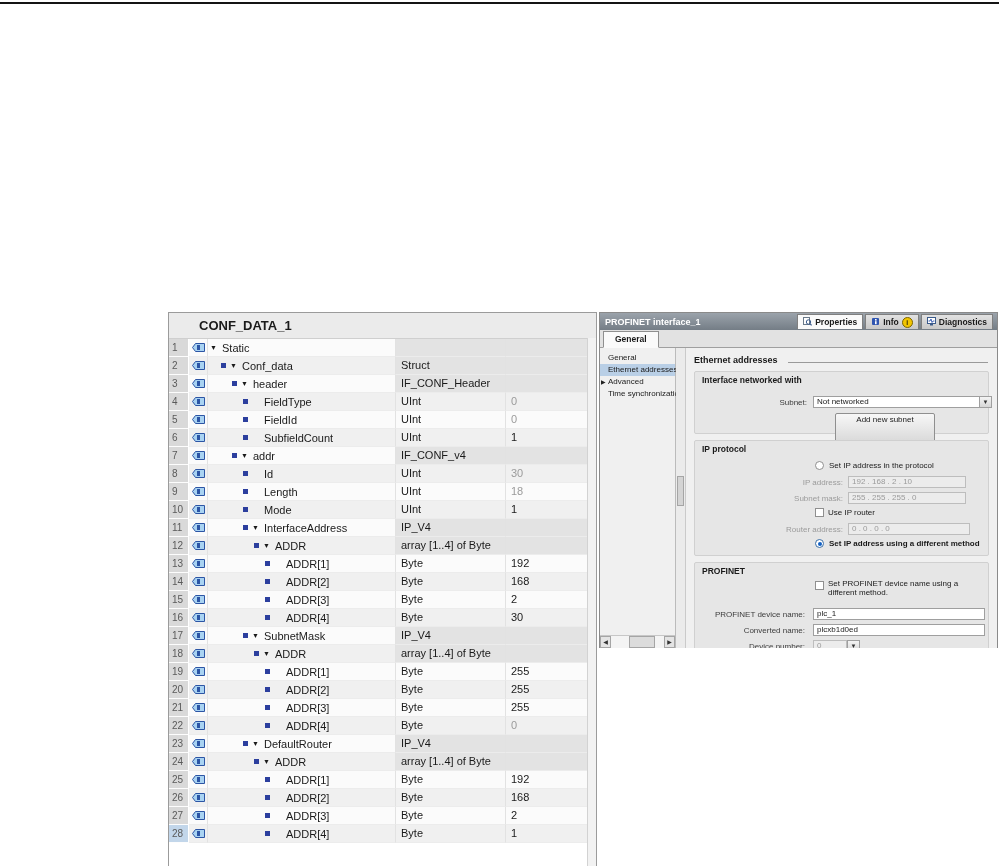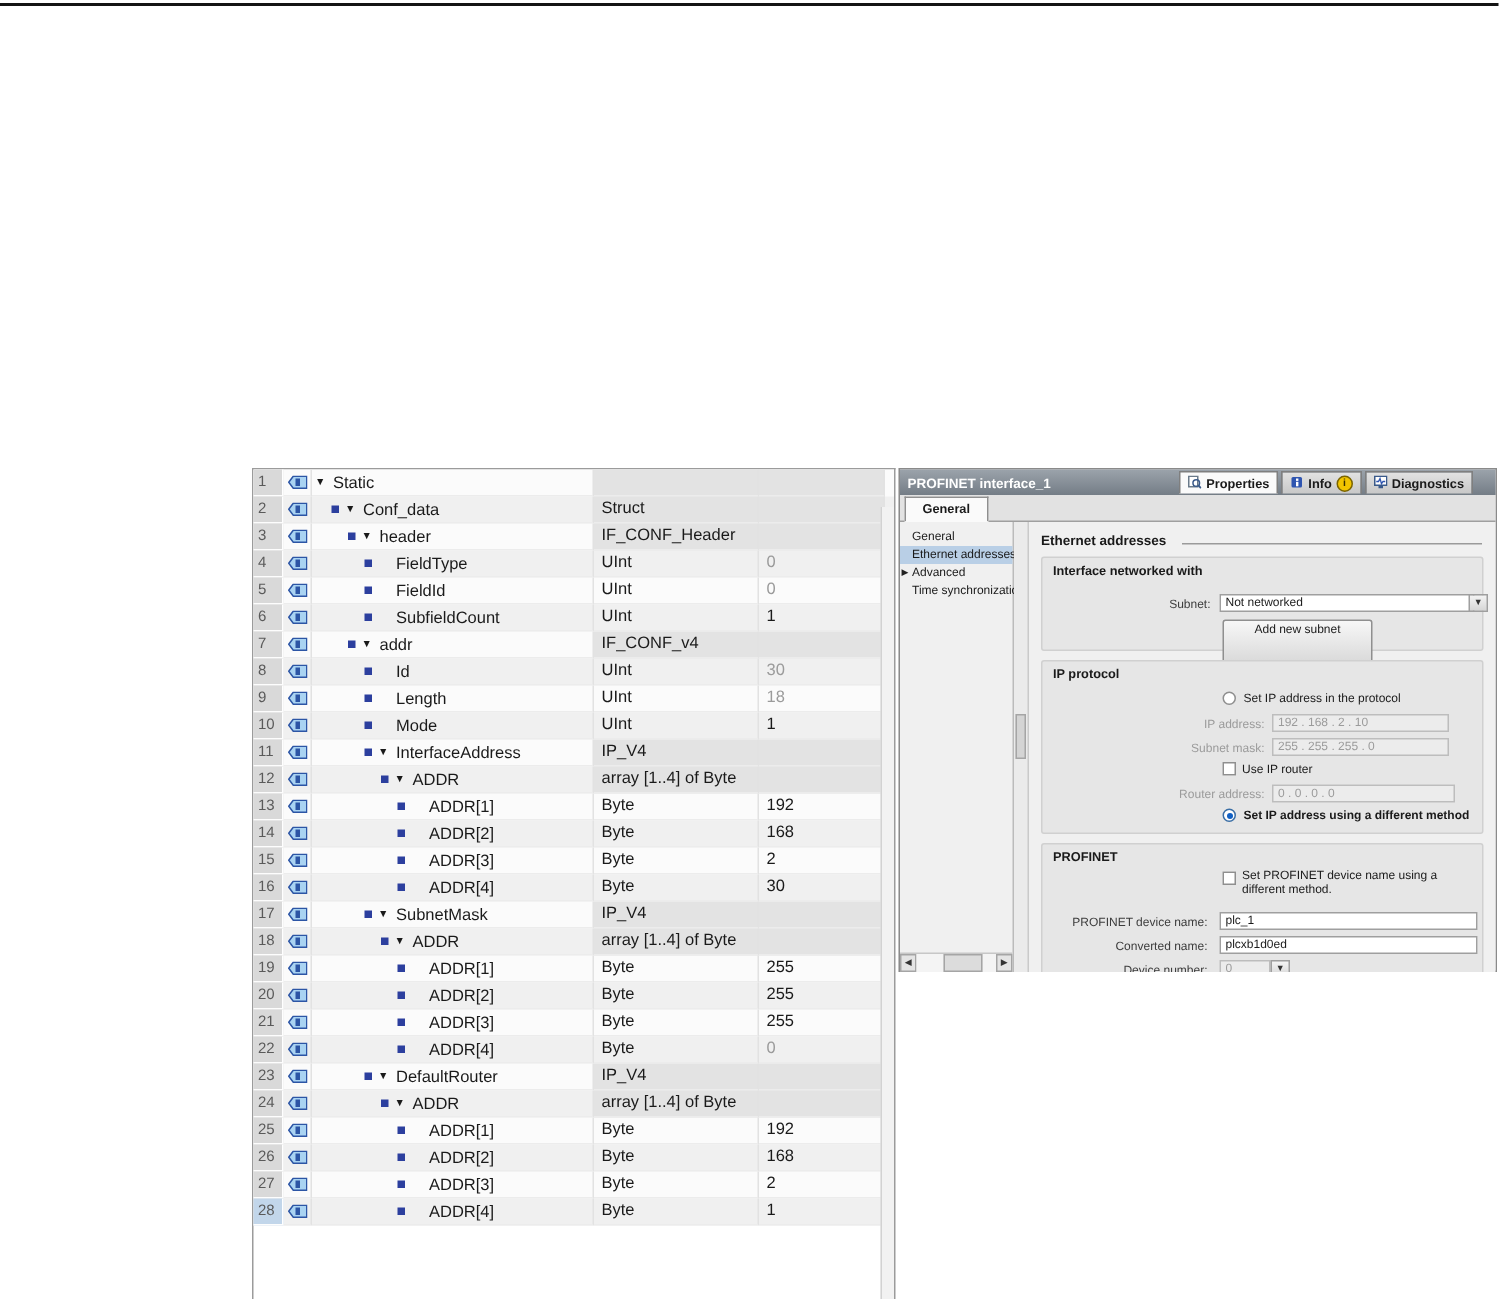--- a/index.html
+++ b/index.html
@@ -34,21 +34,21 @@
   .row .grp{background:#e3e3e3;}
   .row .grey{color:#9b9b9b;}
   .db-scroll{position:absolute;right:0;top:25px;bottom:0;width:8px;background:#f2f2f2;
              border-left:1px solid #d2d2d2;}
 
   
   #rp{position:absolute;left:599px;top:312px;width:399px;height:336px;box-sizing:border-box;
       border:1px solid #8a8a8a;background:#f0f0f0;font-size:8px;color:#1a1a1a;}
   .rp-titlebar{height:17px;background:linear-gradient(#9ba3ab,#747d86);display:flex;align-items:center;}
   .rp-title{color:#fff;font-weight:bold;font-size:9px;padding-left:5px;flex:1;white-space:nowrap;}
-  .rp-tabs{display:flex;height:15px;margin-right:15px;gap:2px;align-items:stretch;}
+  .rp-tabs{display:flex;height:15px;margin-right:4px;gap:2px;align-items:stretch;}
   .rp-tab{display:flex;align-items:center;gap:3px;padding:0 5px;font-size:8.5px;font-weight:bold;
           background:linear-gradient(#e2e2e2,#c8c8c8);border:1px solid #7f7f7f;border-bottom:none;
           color:#1a1a1a;white-space:nowrap;}
   .rp-tab.selected{background:#fafafa;}
   .badge{width:9px;height:9px;border-radius:50%;background:#f2c500;border:1px solid #7a6400;
          color:#3a3000;font-size:7px;line-height:9px;text-align:center;font-weight:bold;box-sizing:content-box;}
   .rp-tabrow{height:17px;background:#e2e2e2;border-bottom:1px solid #9f9f9f;display:flex;align-items:flex-end;}
   .gen-tab{height:15px;margin-left:3px;padding:0 11px;background:#fafafa;border:1px solid #8f8f8f;
            border-bottom:1px solid #fafafa;font-weight:bold;font-size:8.5px;line-height:14px;
            position:relative;top:1px;}
@@ -76,37 +76,38 @@
   .box-title{position:absolute;left:7px;top:3px;font-weight:bold;font-size:8.5px;}
   .flabel{position:absolute;font-size:8px;color:#3c3c3c;text-align:right;white-space:nowrap;}
   .dis{color:#9b9b9b;}
   .field{position:absolute;box-sizing:border-box;height:12px;background:#fff;border:1px solid #9f9f9f;
          font-size:8px;line-height:10px;padding-left:3px;color:#1a1a1a;white-space:nowrap;overflow:hidden;}
   .field.disabled{background:#ececec;color:#9b9b9b;border-color:#bdbdbd;}
   .combo-arrow{position:absolute;box-sizing:border-box;width:13px;height:12px;
                background:linear-gradient(#f4f4f4,#d6d6d6);border:1px solid #9f9f9f;text-align:center;
                font-size:6px;line-height:10px;color:#333;}
   .btn{position:absolute;box-sizing:border-box;height:29px;background:linear-gradient(#f7f7f7,#dadada);
-       border:1px solid #8f8f8f;border-radius:2px;font-size:8px;text-align:center;line-height:11px;}
+       border:1px solid #8f8f8f;border-radius:2px;font-size:8px;text-align:center;line-height:11px;margin-left:20px;}
   .radio{position:absolute;width:9px;height:9px;border-radius:50%;background:#fff;
          border:1px solid #8f8f8f;box-sizing:border-box;}
   .radio.on{border-color:#3a6ea5;}
   .radio.on::after{content:'';position:absolute;left:1.5px;top:1.5px;width:4px;height:4px;
                    border-radius:50%;background:#1160c4;}
   .checkbox{position:absolute;width:9px;height:9px;background:#fff;border:1px solid #8f8f8f;box-sizing:border-box;}
   .ctl-label{position:absolute;font-size:8px;color:#1a1a1a;white-space:nowrap;}
   .ctl-label.wrap{white-space:normal;line-height:9px;}
   .tabicon{flex:none;}
 </style>
 </head>
 <body>
 
 <div class="toprule"></div>
 
 <div id="db-panel">
+  <div class="db-title">CONF_DATA_1</div>
   <div class="db-rows">
       <div class="row">
         <div class="cell c-num">1</div>
         <div class="cell c-icon">
           <svg width="13" height="9" viewBox="0 0 13 9">
             <polygon points="0.5,4.5 3.5,0.5 12.5,0.5 12.5,8.5 3.5,8.5" fill="#a9d3f2" stroke="#2c55a5"></polygon>
             <rect x="5" y="2" width="3" height="5" fill="#2c55a5"></rect>
           </svg>
         </div>
         <div class="cell c-name">

